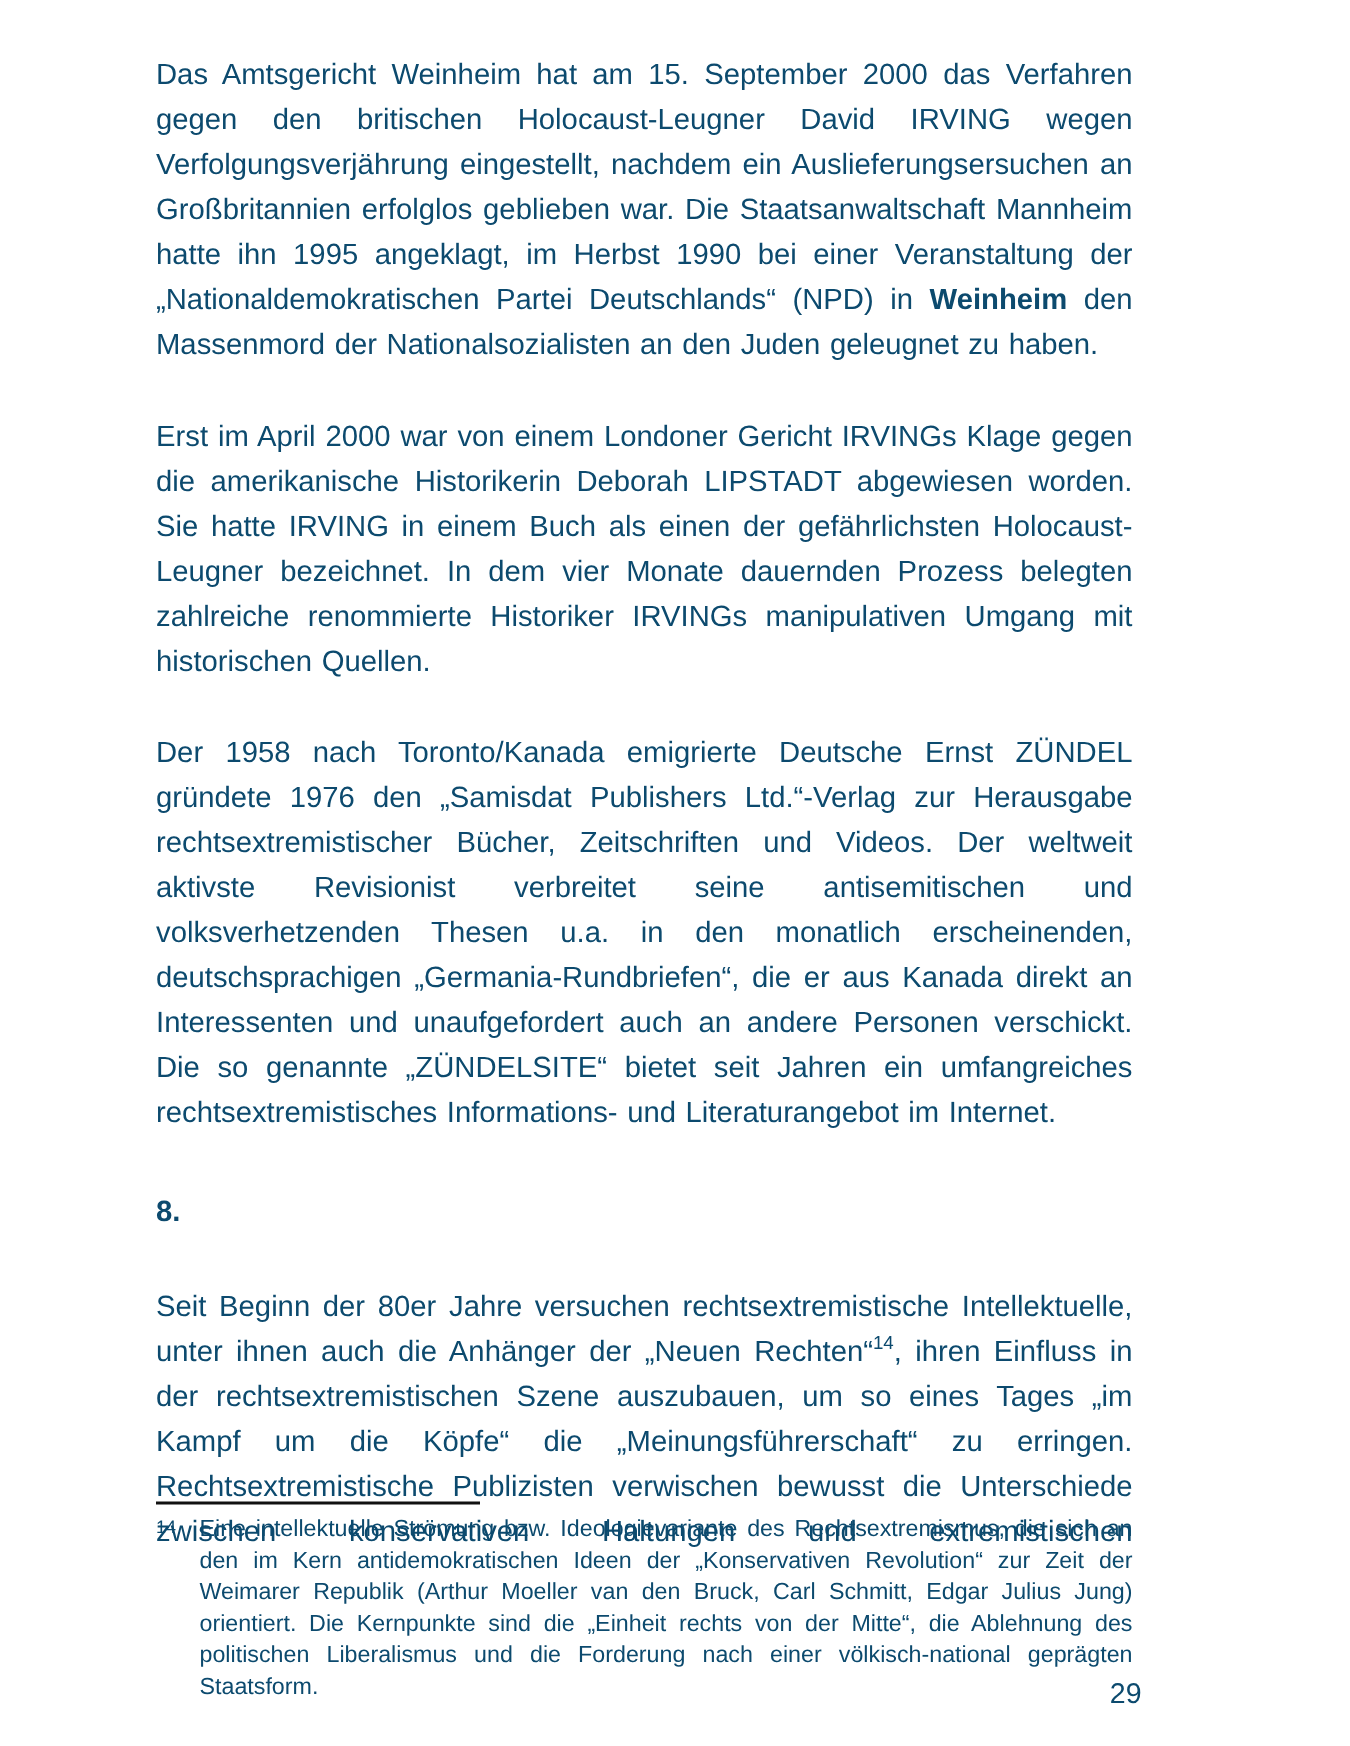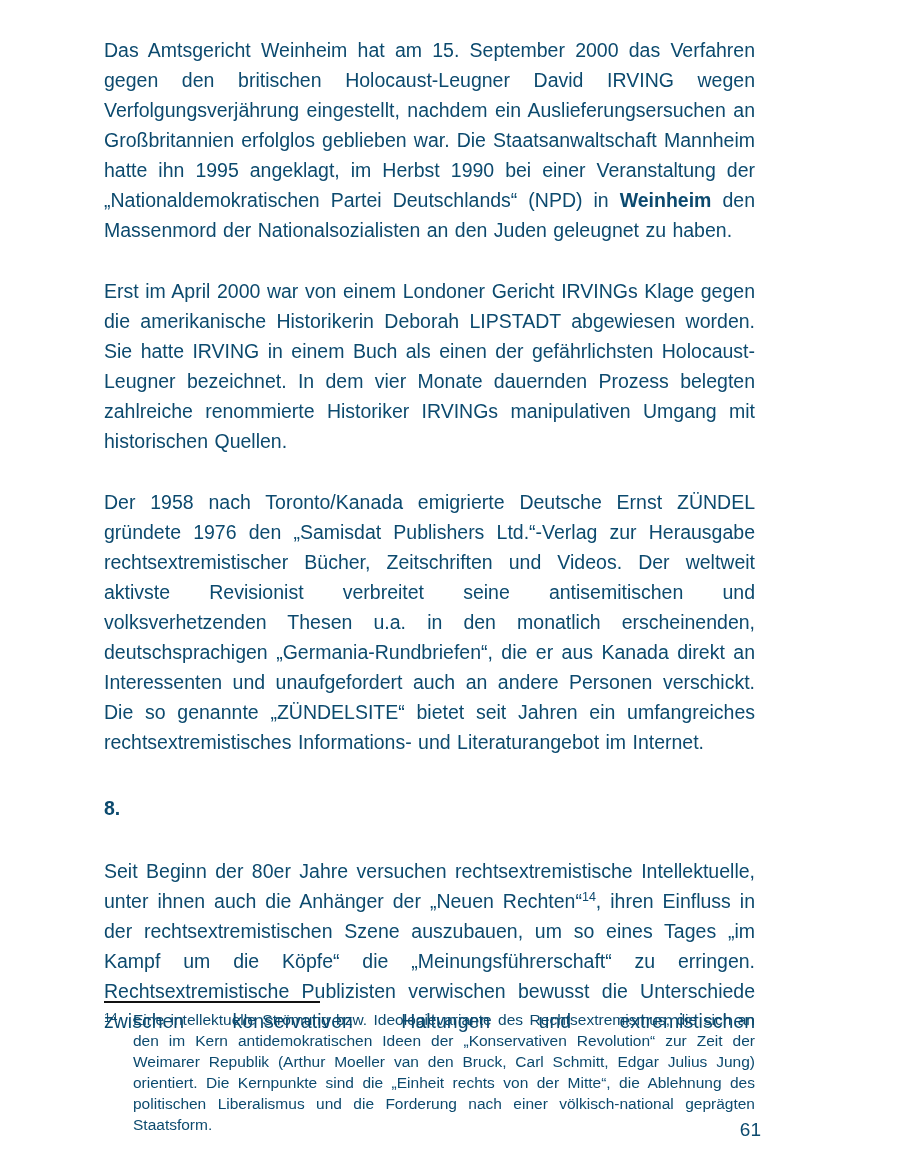--- a/index.html
+++ b/index.html
@@ -97,15 +97,15 @@
       <p class="para justify-last"><span>Seit Beginn der 80er Jahre versuchen rechtsextremistische Intellektuelle, unter ihnen auch die Anhänger der „Neuen Rechten“</span><sup class="fn-ref">14</sup><span>, ihren Einfluss in der rechtsextremistischen Szene auszubauen, um so eines Tages „im Kampf um die Köpfe“ die „Meinungsführerschaft“ zu erringen. Rechtsextremistische Publizisten verwischen bewusst die Unterschiede zwischen konservativen Haltungen und extremistischen</span></p>
     </div>
 
   <div class="footnote-block">
     <div class="footnote-rule"></div>
     <div class="footnote">
       <span class="fn-marker">14</span><span class="fn-text">Eine intellektuelle Strömung bzw. Ideologievariante des Rechtsextremismus, die sich an den im Kern antidemokratischen Ideen der „Konservativen Revolution“ zur Zeit der Weimarer Republik (Arthur Moeller van den Bruck, Carl Schmitt, Edgar Julius Jung) orientiert. Die Kernpunkte sind die „Einheit rechts von der Mitte“, die Ablehnung des politischen Liberalismus und die Forderung nach einer völkisch-national geprägten Staatsform.</span>
     </div>
   </div>
 
-  <div class="page-number">61</div>
+  <div class="page-number">29</div>
 
 </div>
 
 </body></html>

